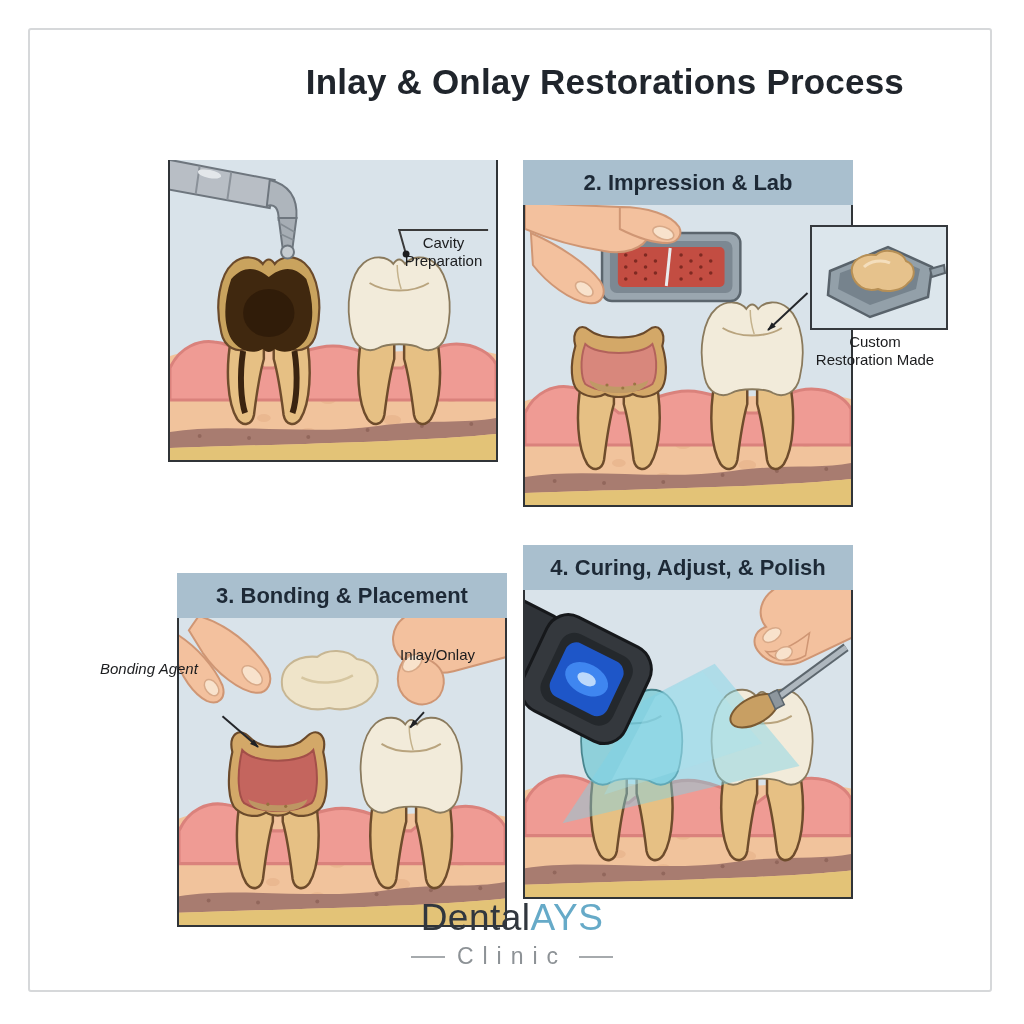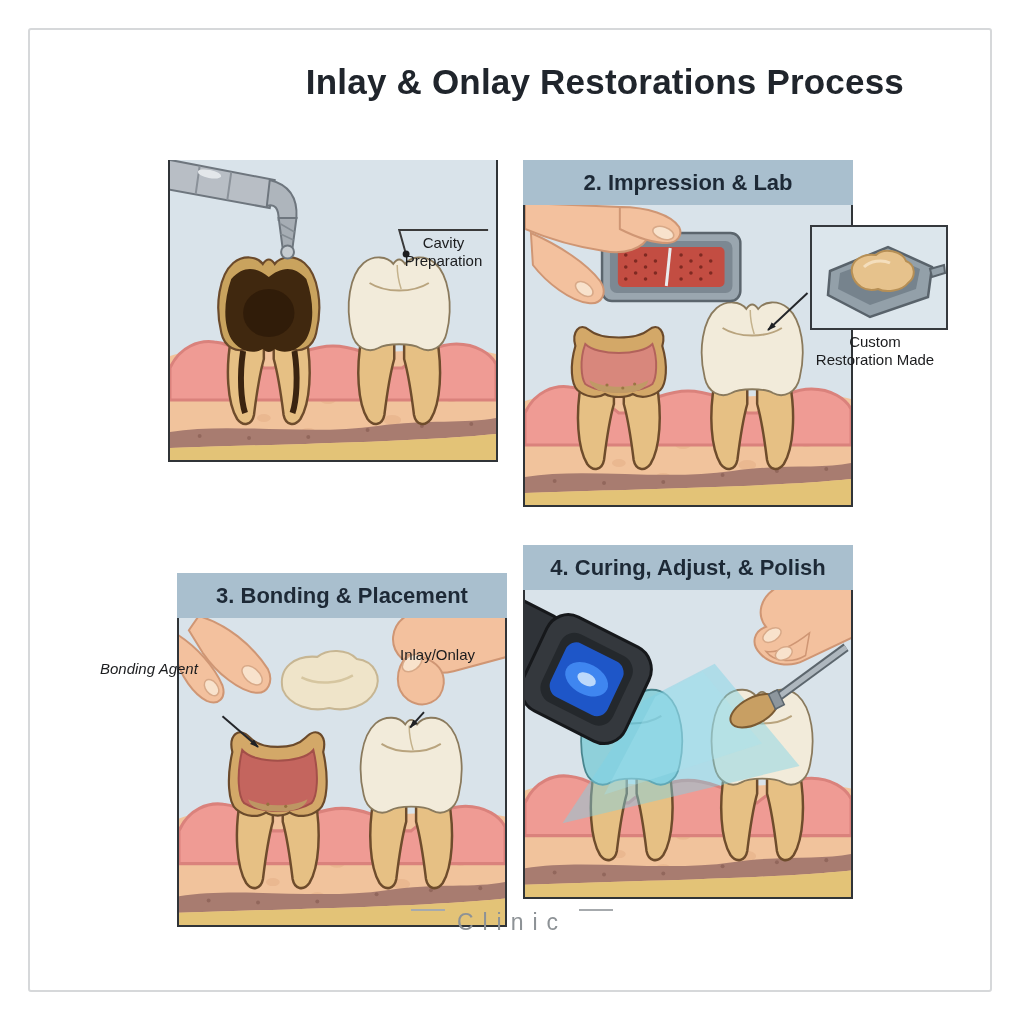--- a/index.html
+++ b/index.html
@@ -14,21 +14,21 @@
   .panel-header span{font-size:22px;font-weight:700;color:#1d2936;}
   .panel-body{border:2px solid #303438;border-top:none;box-sizing:border-box;background:#d9e3ea;line-height:0;}
   .callout{position:absolute;font-size:15px;color:#1b1c1e;line-height:1.22;z-index:5;}
   .pre{white-space:pre-line;text-align:center;}
   .inset-box{position:absolute;left:810px;top:225px;width:138px;height:105px;background:#dce6ec;
     border:2px solid #35393d;box-sizing:border-box;z-index:4;line-height:0;}
   .footer{position:absolute;left:0;top:897px;width:1024px;text-align:center;}
   .brand-line{font-size:37px;letter-spacing:.5px;}
   .brand-primary{color:#31373e;}
   .brand-accent{color:#66aac8;}
-  .clinic-row{margin-top:12px;display:flex;align-items:flex-start;justify-content:center;gap:12px;}
+  .clinic-row{margin-top:4px;display:flex;align-items:center;justify-content:center;gap:12px;}
   .logo-dash{display:inline-block;width:34px;height:2px;background:#a6aaad;}
   .clinic-text{font-size:23px;letter-spacing:9px;color:#8d9296;}
 </style>
 </head>
 <body>
 
 <div class="stage">
   <div class="outer-frame"></div>
 
   <div class="page-title">Inlay &amp; Onlay Restorations Process</div>
@@ -255,19 +255,22 @@
   </div>
 
   <div class="callout pre" style="left:386px;top:234px;width:115px;">Cavity
 Preparation</div>
   <div class="callout pre" style="left:795px;top:333px;width:160px;">Custom
 Restoration Made</div>
   <div class="callout" style="left:100px;top:660px;width:130px;white-space:nowrap;font-style:italic;">Bonding Agent</div>
   <div class="callout" style="left:400px;top:646px;width:110px;white-space:nowrap;">Inlay/Onlay</div>
 
   <div class="footer">
+    <div class="brand-line">
+      <span class="brand-primary">Dental</span><span class="brand-accent">AYS</span>
+    </div>
     <div class="clinic-row">
       <span class="logo-dash"></span>
       <span class="clinic-text">Clinic</span>
       <span class="logo-dash"></span>
     </div>
   </div>
 </div>
 
 </body></html>

